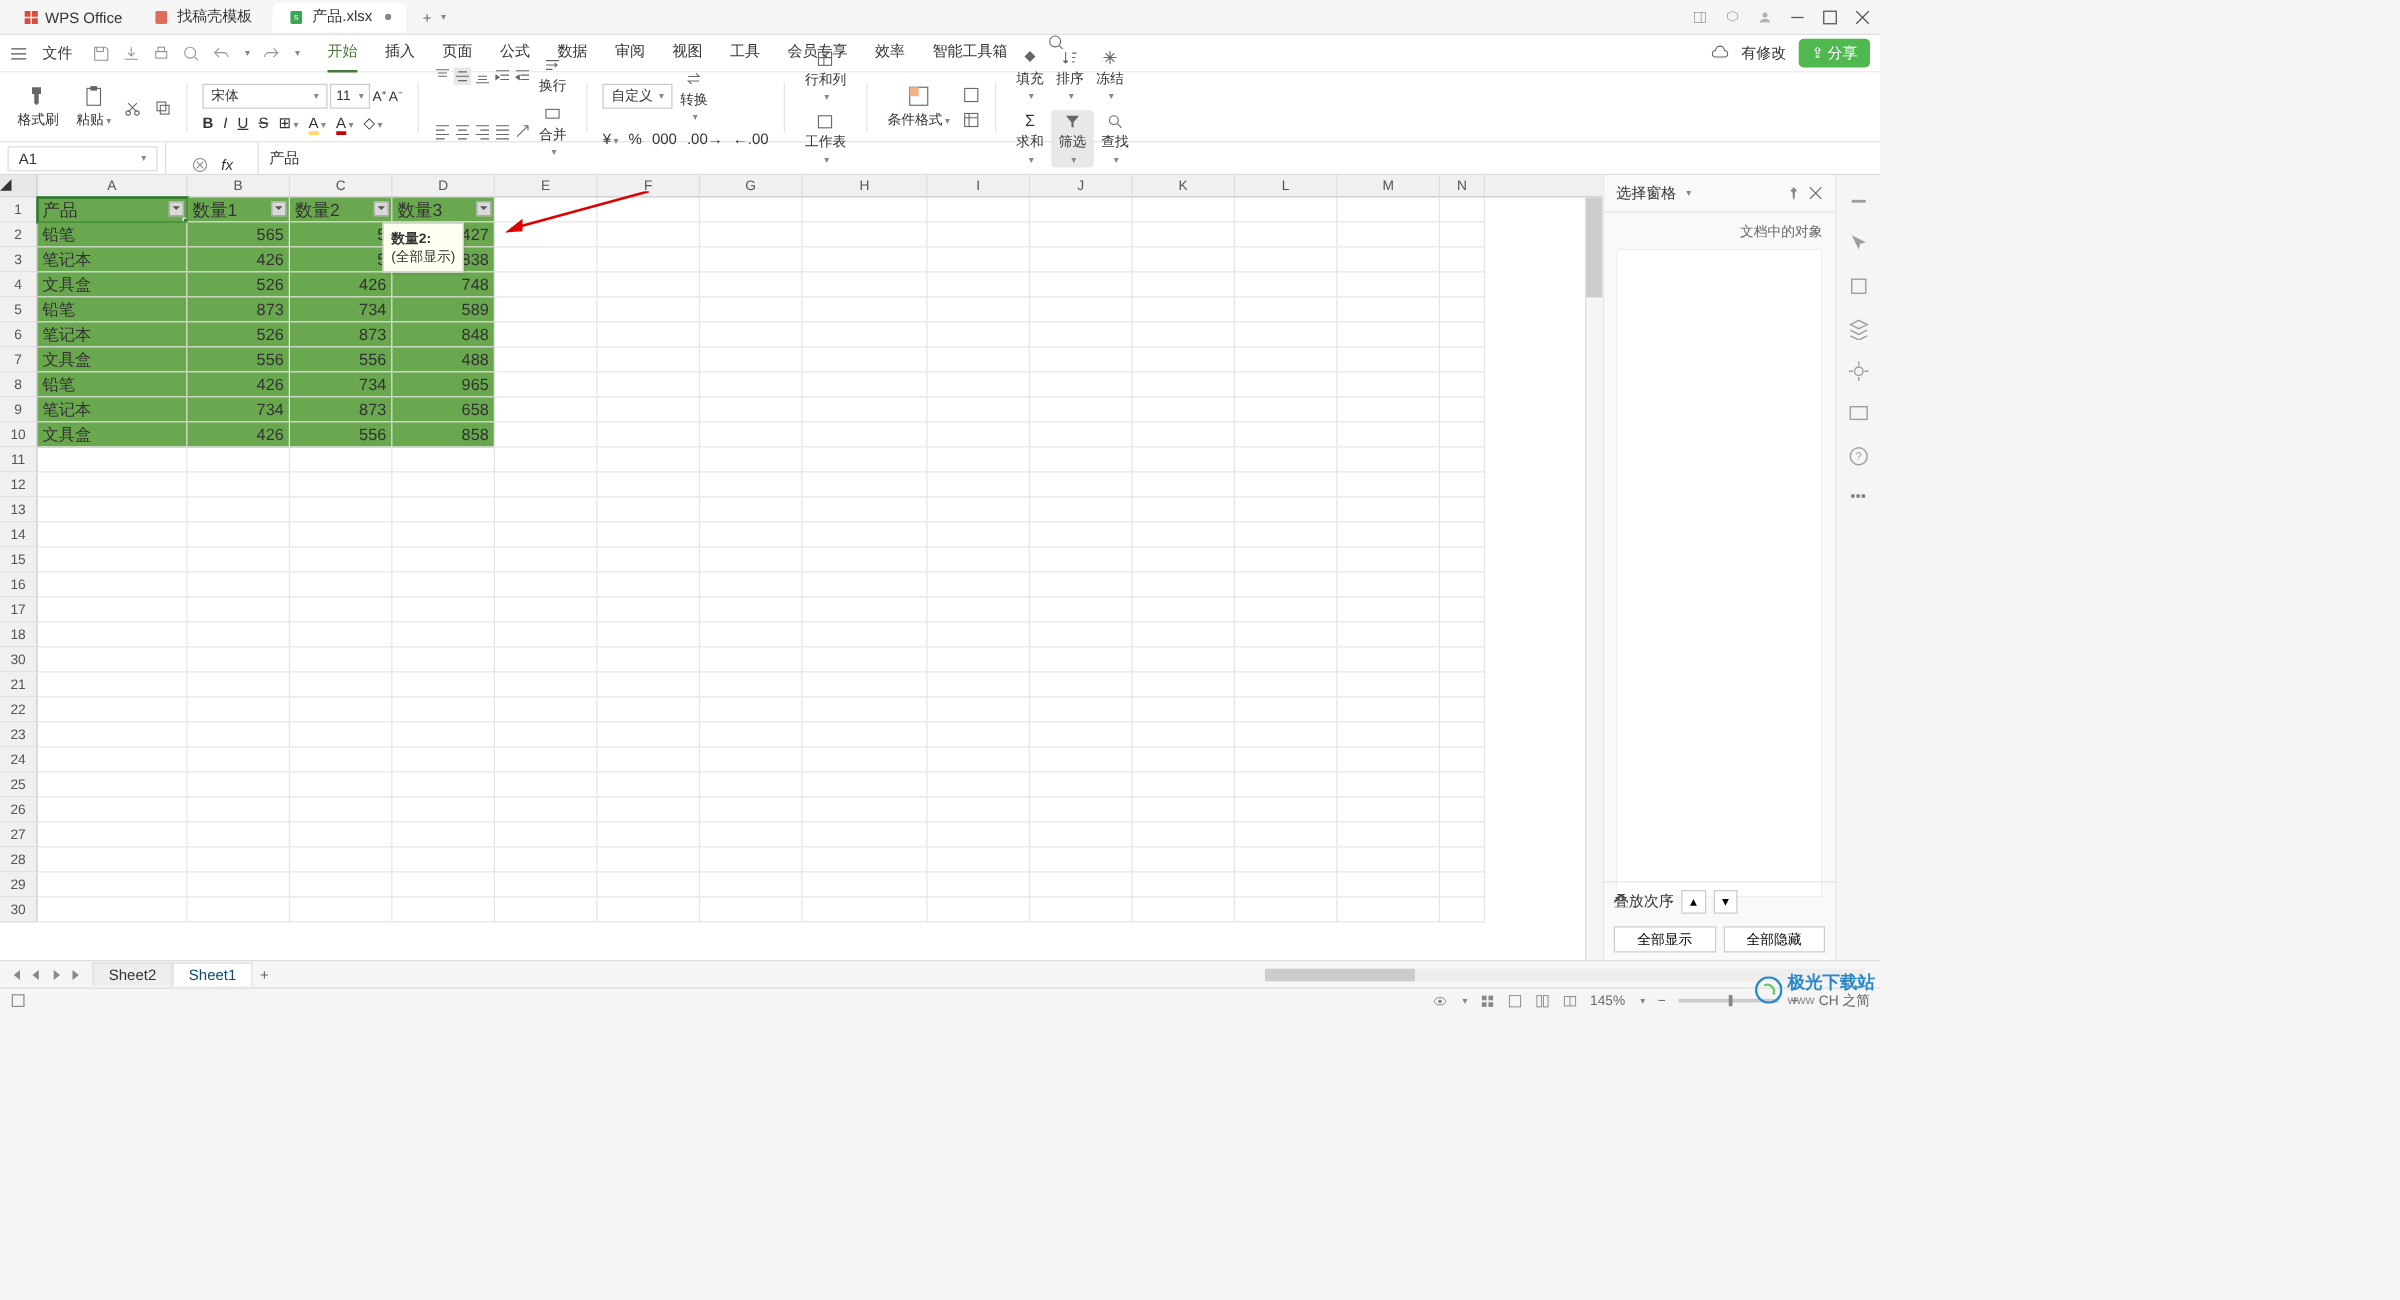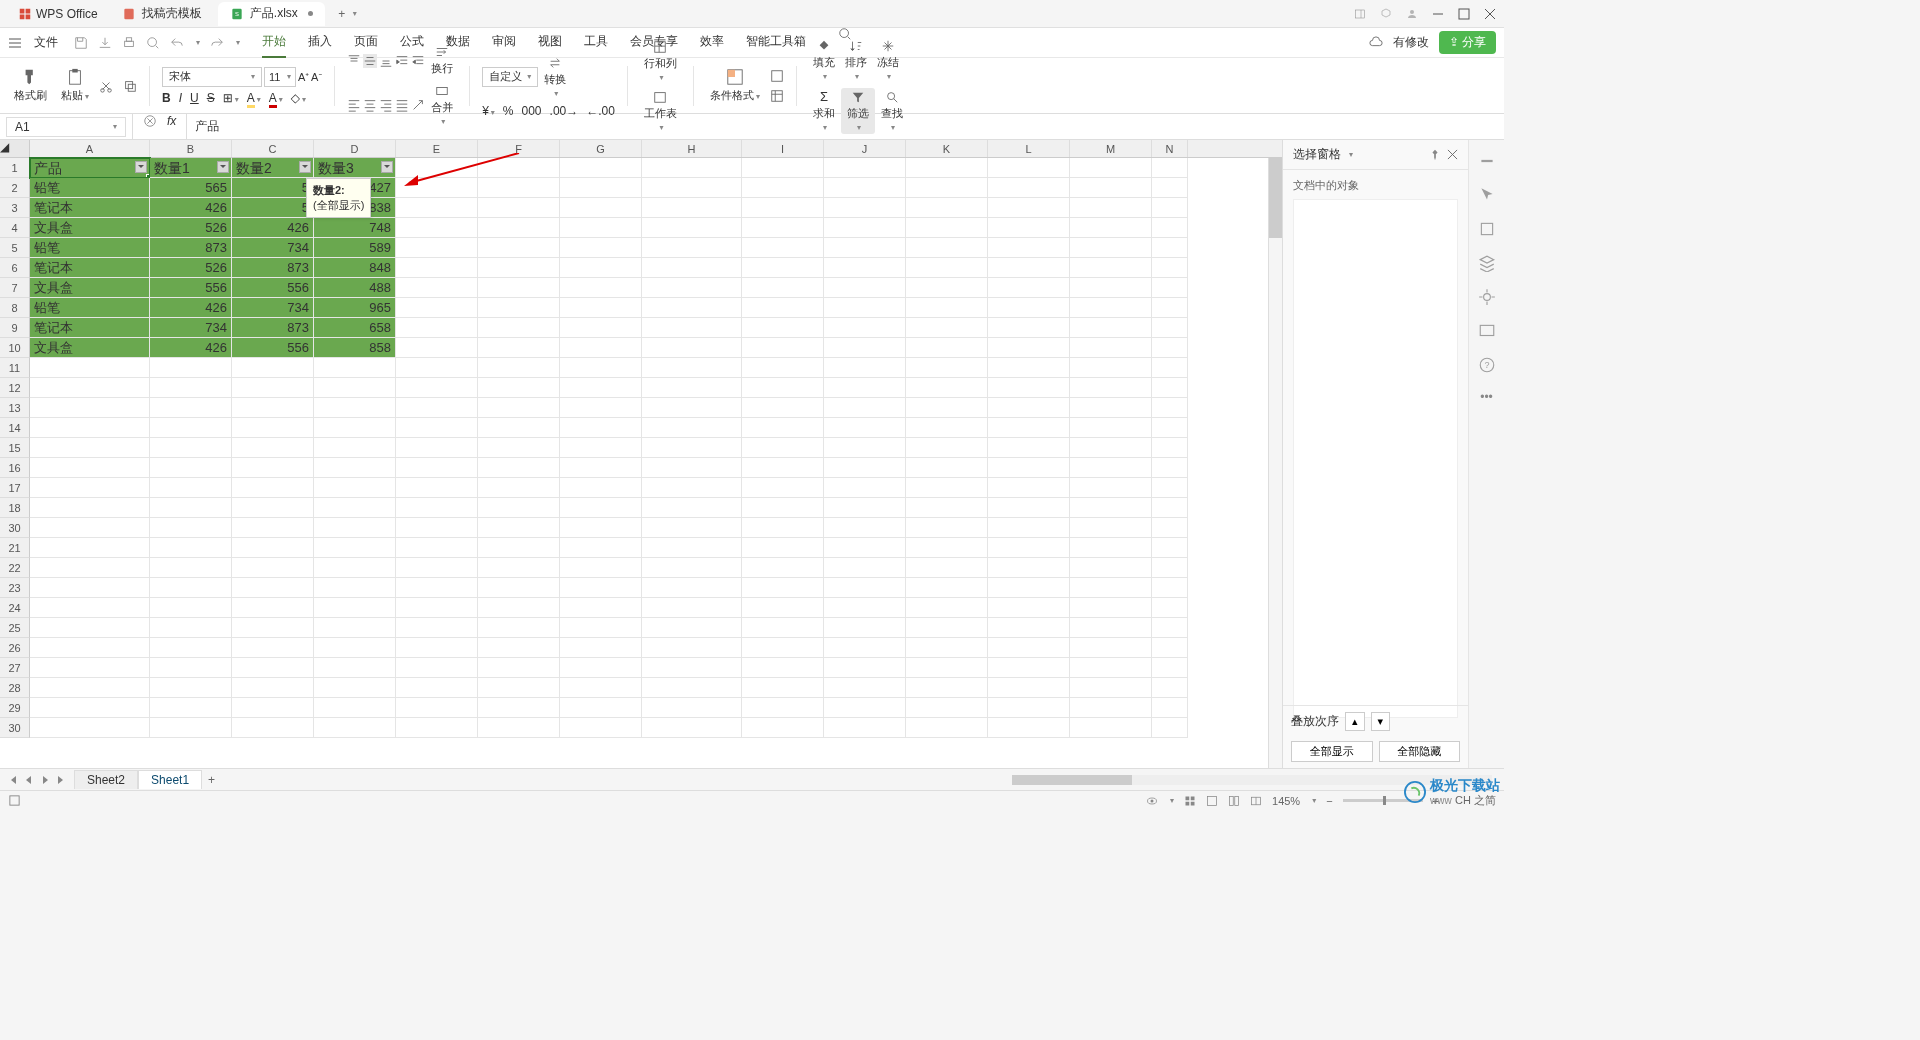--- a/index.html
+++ b/index.html
@@ -42,34 +42,34 @@
 .size-sel { border: 1px solid #ccc; padding: 2px 4px; width: 32px; height: 20px; font-size: 11px; display: flex; align-items: center; justify-content: space-between; }
 .sicon { width: 14px; height: 14px; }
 .ribbon-btn { display: flex; align-items: center; gap: 2px; font-size: 11px; padding: 2px 4px; flex-direction: column; }
 .ribbon-btn svg { width: 14px; height: 14px; }
 .filter-btn { background: #e8e8e8; border-radius: 3px; padding: 2px 6px; }
 .caret { font-size: 8px; color: #888; margin-left: 2px; }
 
 
 .formula-bar { height: 26px; background: #fff; display: flex; align-items: center; border-bottom: 1px solid #ddd; }
 .name-box { width: 120px; border: 1px solid #ddd; margin: 2px 6px; padding: 2px 8px; display: flex; align-items: center; justify-content: space-between; }
-.fx-area { display: flex; align-items: flex-start; gap: 10px; padding: 0 10px; border-right: 1px solid #ddd; border-left: 1px solid #ddd; height: 100%; }
+.fx-area { display: flex; align-items: flex-end; gap: 10px; padding: 0 20px; border-right: 1px solid #ddd; border-left: 1px solid #ddd; height: 100%; }
 .fx-area svg { width: 14px; height: 14px; }
 .formula-input { flex: 1; padding: 0 8px; }
 
 
 .main { display: flex; height: calc(100% - 28px - 30px - 56px - 26px - 22px - 20px); }
 .sheet-area { flex: 1; background: #fff; position: relative; overflow: hidden; }
 .side-panel { width: 186px; background: #f9f9f9; border-left: 1px solid #ddd; display: flex; flex-direction: column; }
 .side-toolbar { width: 36px; background: #f5f5f5; border-left: 1px solid #e5e5e5; display: flex; flex-direction: column; align-items: center; gap: 16px; padding-top: 12px; }
 .side-toolbar svg { width: 18px; height: 18px; opacity: 0.6; }
 
 .side-header { display: flex; align-items: center; padding: 6px 10px; border-bottom: 1px solid #e5e5e5; gap: 6px; }
 .side-header-spacer { flex: 1; }
-.side-body { flex: 1; padding: 8px 10px; font-size: 11px; color: #666; }
+.side-body { flex: 1; padding: 8px 10px; font-size: 11px; color: #666; text-align: right; }
 .side-body-box { background: #fff; border: 1px solid #eee; height: 100%; }
 .side-footer { padding: 6px 8px; display: flex; gap: 6px; align-items: center; border-top: 1px solid #e5e5e5; flex-wrap: wrap; }
 .side-footer select, .side-footer button { font-size: 11px; padding: 2px 6px; border: 1px solid #ccc; background: #fff; }
 
 
 .grid { position: relative; }
 .colheads { display: flex; background: #f0f0f0; border-bottom: 1px solid #ccc; height: 18px; }
 .corner { width: 30px; border-right: 1px solid #ccc; background: #e8e8e8; }
 .ch { text-align: center; border-right: 1px solid #ddd; font-size: 11px; line-height: 18px; color: #555; }
 .row { display: flex; height: 20px; }

